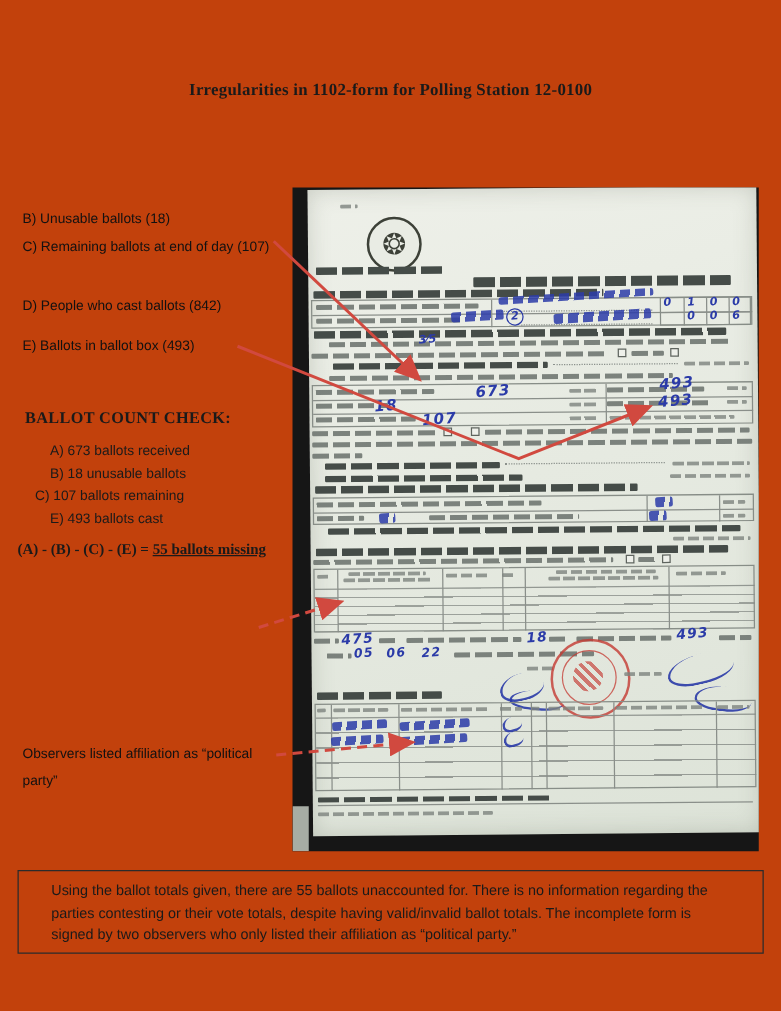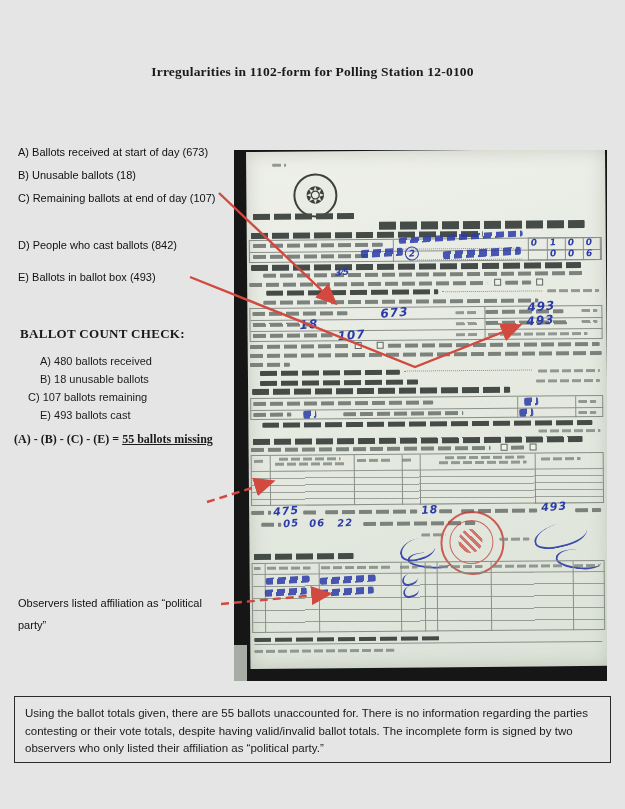--- a/index.html
+++ b/index.html
@@ -1,27 +1,27 @@
 <!DOCTYPE html>
 <html><head>
 <meta charset="utf-8">
 <style>
   html,body{margin:0;padding:0;background:#fff;}
-  .page{position:relative;width:625px;height:809px;background:#e5e5e5;overflow:hidden;
+  .page{position:relative;width:625px;height:809px;background:#c2410c;overflow:hidden;
         font-family:"Liberation Sans",sans-serif;color:#1a1a1a;}
   .abs{position:absolute;}
   .serif{font-family:"Liberation Serif",serif;}
   .title{font-weight:bold;font-size:13.5px;text-align:center;width:625px;letter-spacing:.2px;}
   .note{font-size:11px;color:#111;}
   .notewrap{font-size:11px;line-height:22px;color:#111;}
   .checkhead{font-weight:bold;font-size:13px;letter-spacing:.3px;}
   .checkitem{font-size:11px;}
   .equation{font-weight:bold;font-size:12px;}
   .equation u{text-decoration:underline;}
-  .summarybox{border:1.5px solid #2b2b2b;font-size:11.5px;line-height:17.5px;padding:8px 10px;box-sizing:border-box;}
+  .summarybox{border:1.5px solid #2b2b2b;font-size:11.5px;line-height:17.5px;padding:8px 26px;box-sizing:border-box;}
   
   .photo{background:#161616;overflow:hidden;}
   .paper{background:linear-gradient(165deg,#eef0e9 0%,#e6eae1 45%,#dde3d8 100%);
          box-shadow:inset 0 0 18px rgba(90,100,85,.25);
          transform:rotate(-0.5deg);transform-origin:top left;}
   
   .k{background:repeating-linear-gradient(90deg,#6d746f 0 13px,rgba(0,0,0,0) 13px 17px);
      height:4px;border-radius:1px;opacity:.88;}
   .kb{background:repeating-linear-gradient(90deg,#454c48 0 17px,rgba(0,0,0,0) 17px 21px);
       height:6px;border-radius:1px;}
@@ -44,28 +44,27 @@
   .emblem{border:2px solid #3d4138;border-radius:50%;background:#e9ece4;
           display:flex;align-items:center;justify-content:center;color:#3d4138;font-size:23px;}
 </style>
 </head>
 <body>
 
 <div class="page">
 
   <div class="abs serif title" style="top:64px;left:0;">Irregularities in 1102-form for Polling Station 12-0100</div>
 
-  <div class="abs note" style="top:146px;left:18px;">A) Ballots received at start of day (673)</div>
   <div class="abs note" style="top:169px;left:18px;">B) Unusable ballots (18)</div>
   <div class="abs note" style="top:192px;left:18px;">C) Remaining ballots at end of day (107)</div>
   <div class="abs note" style="top:239px;left:18px;">D) People who cast ballots (842)</div>
   <div class="abs note" style="top:271px;left:18px;">E) Ballots in ballot box (493)</div>
 
   <div class="abs serif checkhead" style="top:326px;left:20px;">BALLOT COUNT CHECK:</div>
-  <div class="abs checkitem" style="top:355px;left:40px;">A)  480 ballots received</div>
+  <div class="abs checkitem" style="top:355px;left:40px;">A)  673 ballots received</div>
   <div class="abs checkitem" style="top:373px;left:40px;">B)  18 unusable ballots</div>
   <div class="abs checkitem" style="top:391px;left:28px;">C)  107 ballots remaining</div>
   <div class="abs checkitem" style="top:409px;left:40px;">E)  493 ballots cast</div>
 
   <div class="abs serif equation" style="top:432px;left:14px;"><span>(A) - (B) - (C) - (E) = </span><u>55 ballots missing</u></div>
 
   <div class="abs notewrap" style="top:592px;left:18px;width:205px;">Observers listed affiliation as “political party”</div>
 
   <div class="abs photo" style="left:234px;top:150px;width:373px;height:531px;">
     <div class="abs" style="left:0;top:495px;width:13px;height:36px;background:#a7aca4;"></div>

